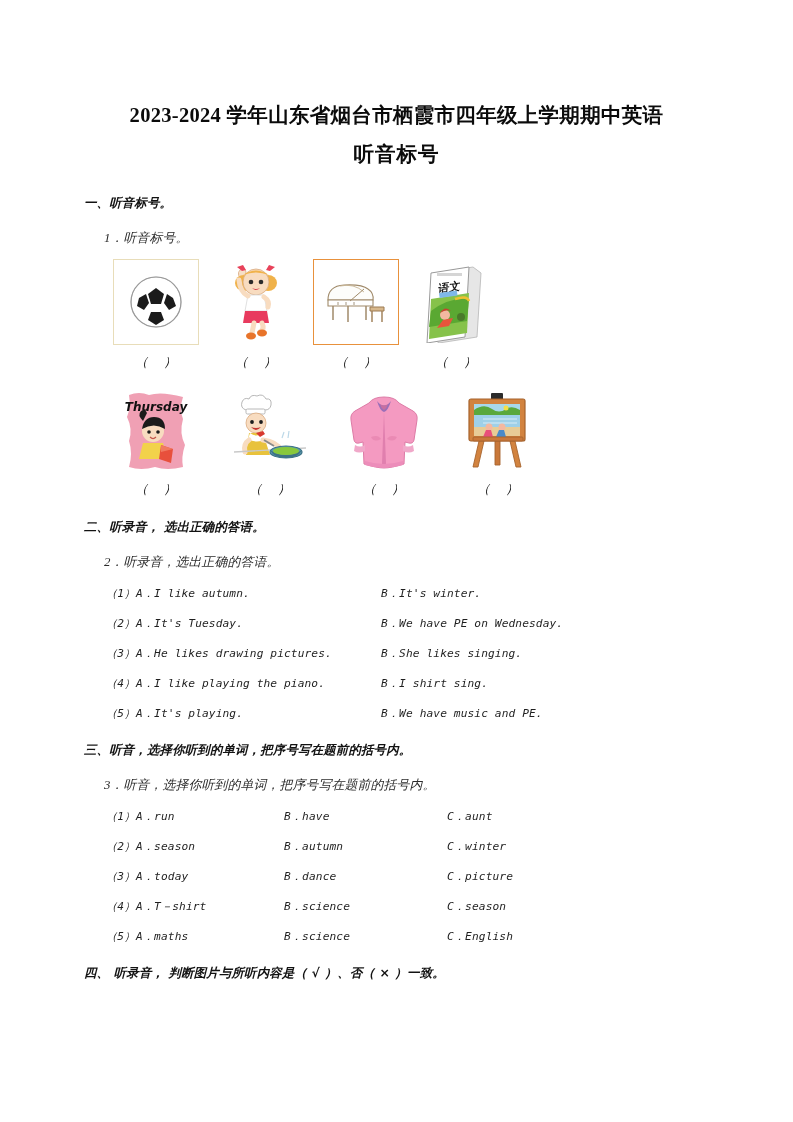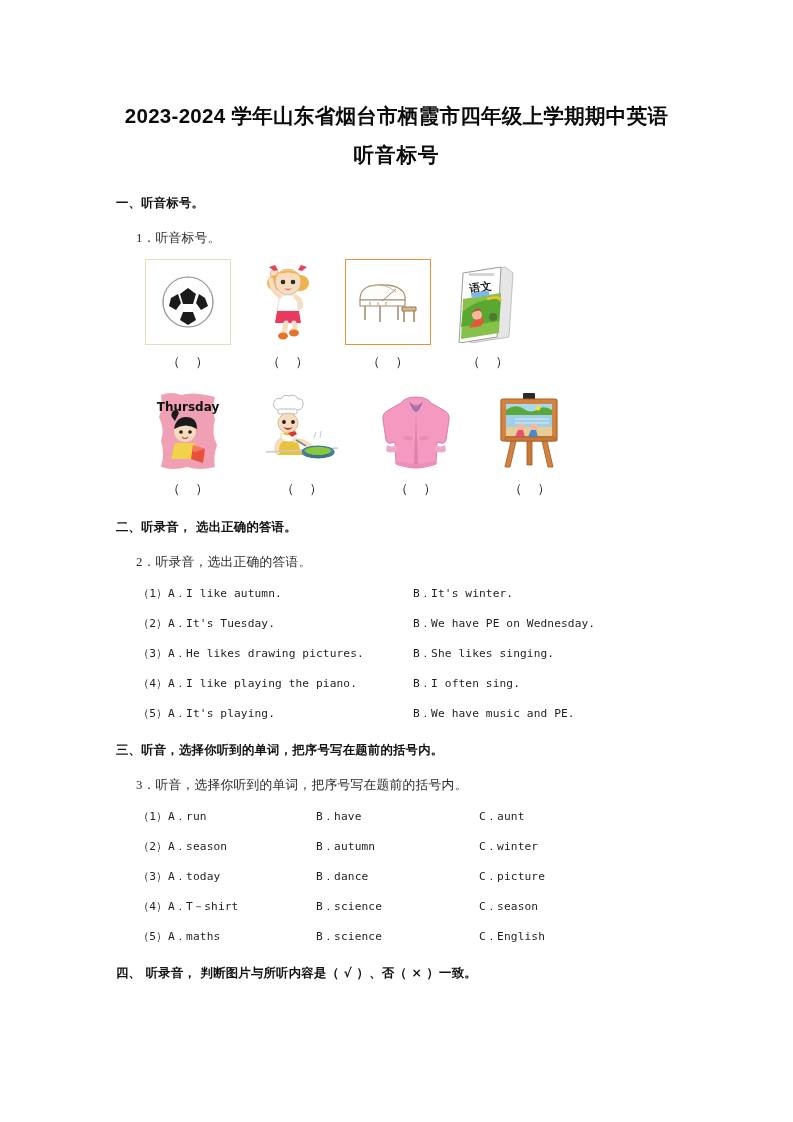--- a/index.html
+++ b/index.html
@@ -22,34 +22,35 @@
     padding: 0;
     box-sizing: border-box;
     position: relative;
   }
   .title-block {
     margin: 0;
     padding-top: 96px;
     text-align: center;
   }
   .title-line {
-    font-family: Liberation Sans, sans-serif;
+    font-family: Liberation Serif, serif;
     font-weight: bold;
     font-size: 20.5px;
     letter-spacing: 0.3px;
     line-height: 39px;
     color: #0b0b0b;
     white-space: nowrap;
   }
   .title-line.second {
     letter-spacing: 1px;
   }
   .content {
-    padding: 0 112px 0 116px;
+    padding: 0 112px 0 84px;
     box-sizing: border-box;
+    font-style: italic;
   }
   .section-head {
     font-family: "DejaVu Sans", "Liberation Sans", sans-serif;
     font-weight: bold;
     font-size: 12.4px;
     color: #121212;
     margin-top: 20px;
     margin-bottom: 0;
     letter-spacing: 0.2px;
     line-height: 18px;
@@ -333,21 +334,21 @@
         <span class="cb">B．We have PE on Wednesday.</span>
       </div>
       <div class="opt-row two-col">
         <span class="lead">（3）</span>
         <span class="ca">A．He likes drawing pictures.</span>
         <span class="cb">B．She likes singing.</span>
       </div>
       <div class="opt-row two-col">
         <span class="lead">（4）</span>
         <span class="ca">A．I like playing the piano.</span>
-        <span class="cb">B．I often sing.</span>
+        <span class="cb">B．I shirt sing.</span>
       </div>
       <div class="opt-row two-col">
         <span class="lead">（5）</span>
         <span class="ca">A．It's playing.</span>
         <span class="cb">B．We have music and PE.</span>
       </div>
     </div>
 
     <div class="section-head">三、听音，选择你听到的单词，把序号写在题前的括号内。</div>
     <div class="q-line">3．听音，选择你听到的单词，把序号写在题前的括号内。</div>

